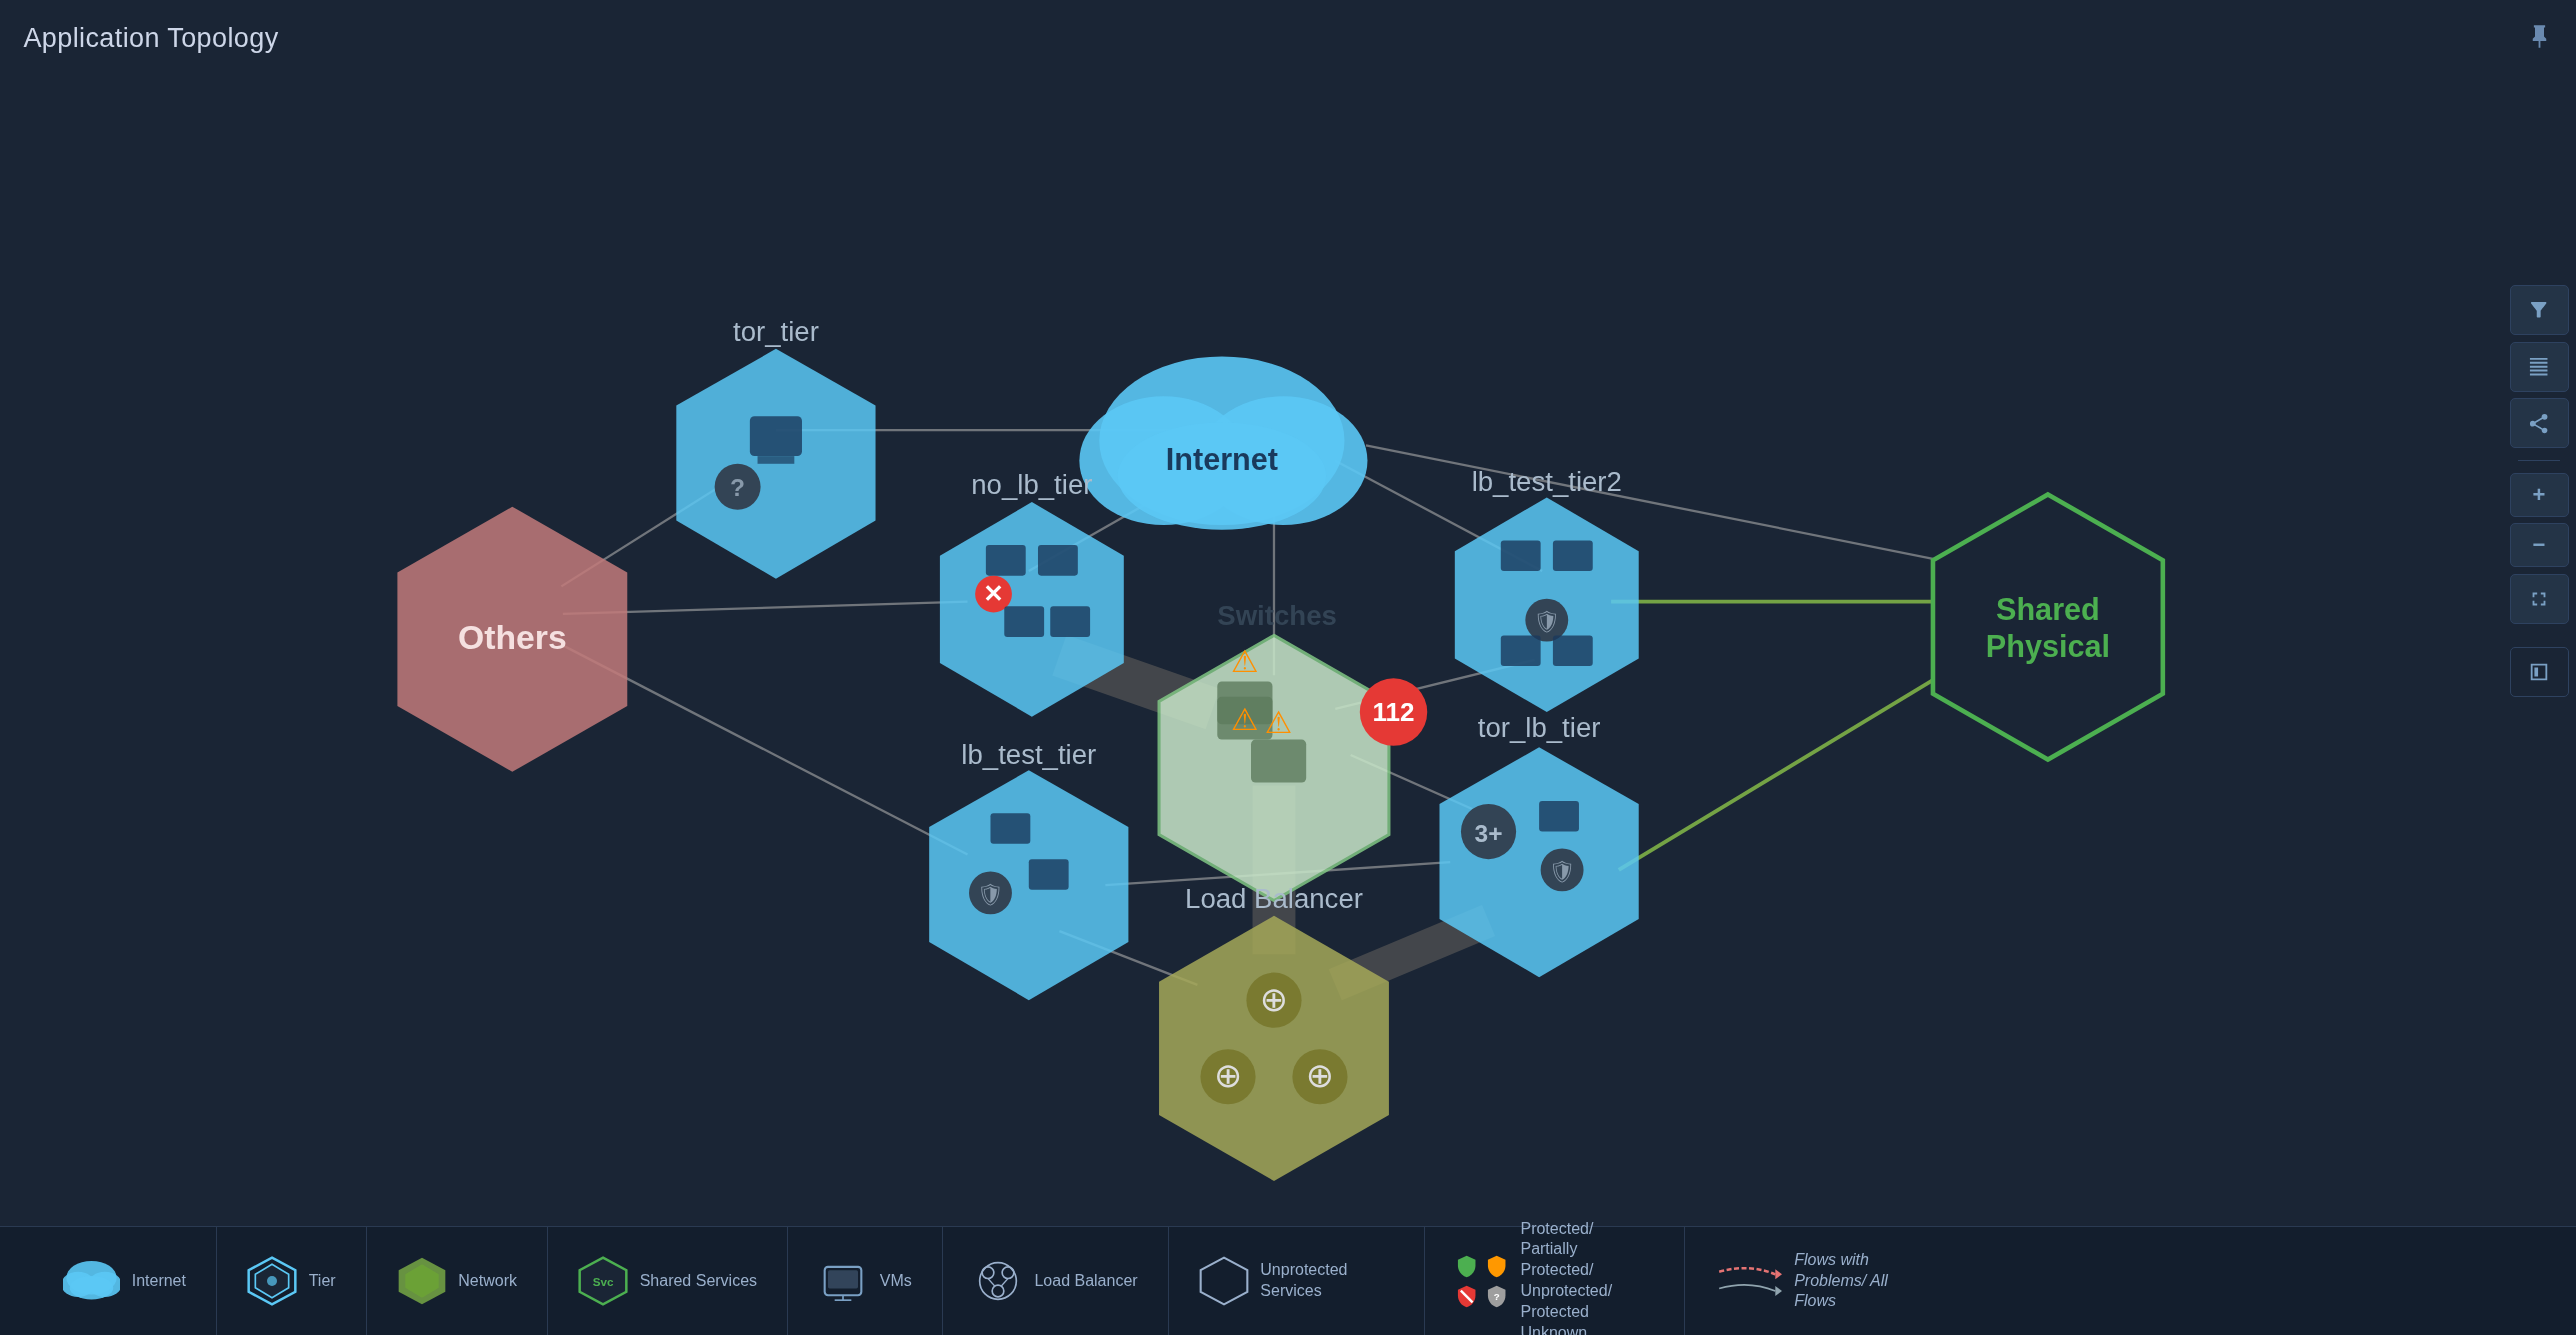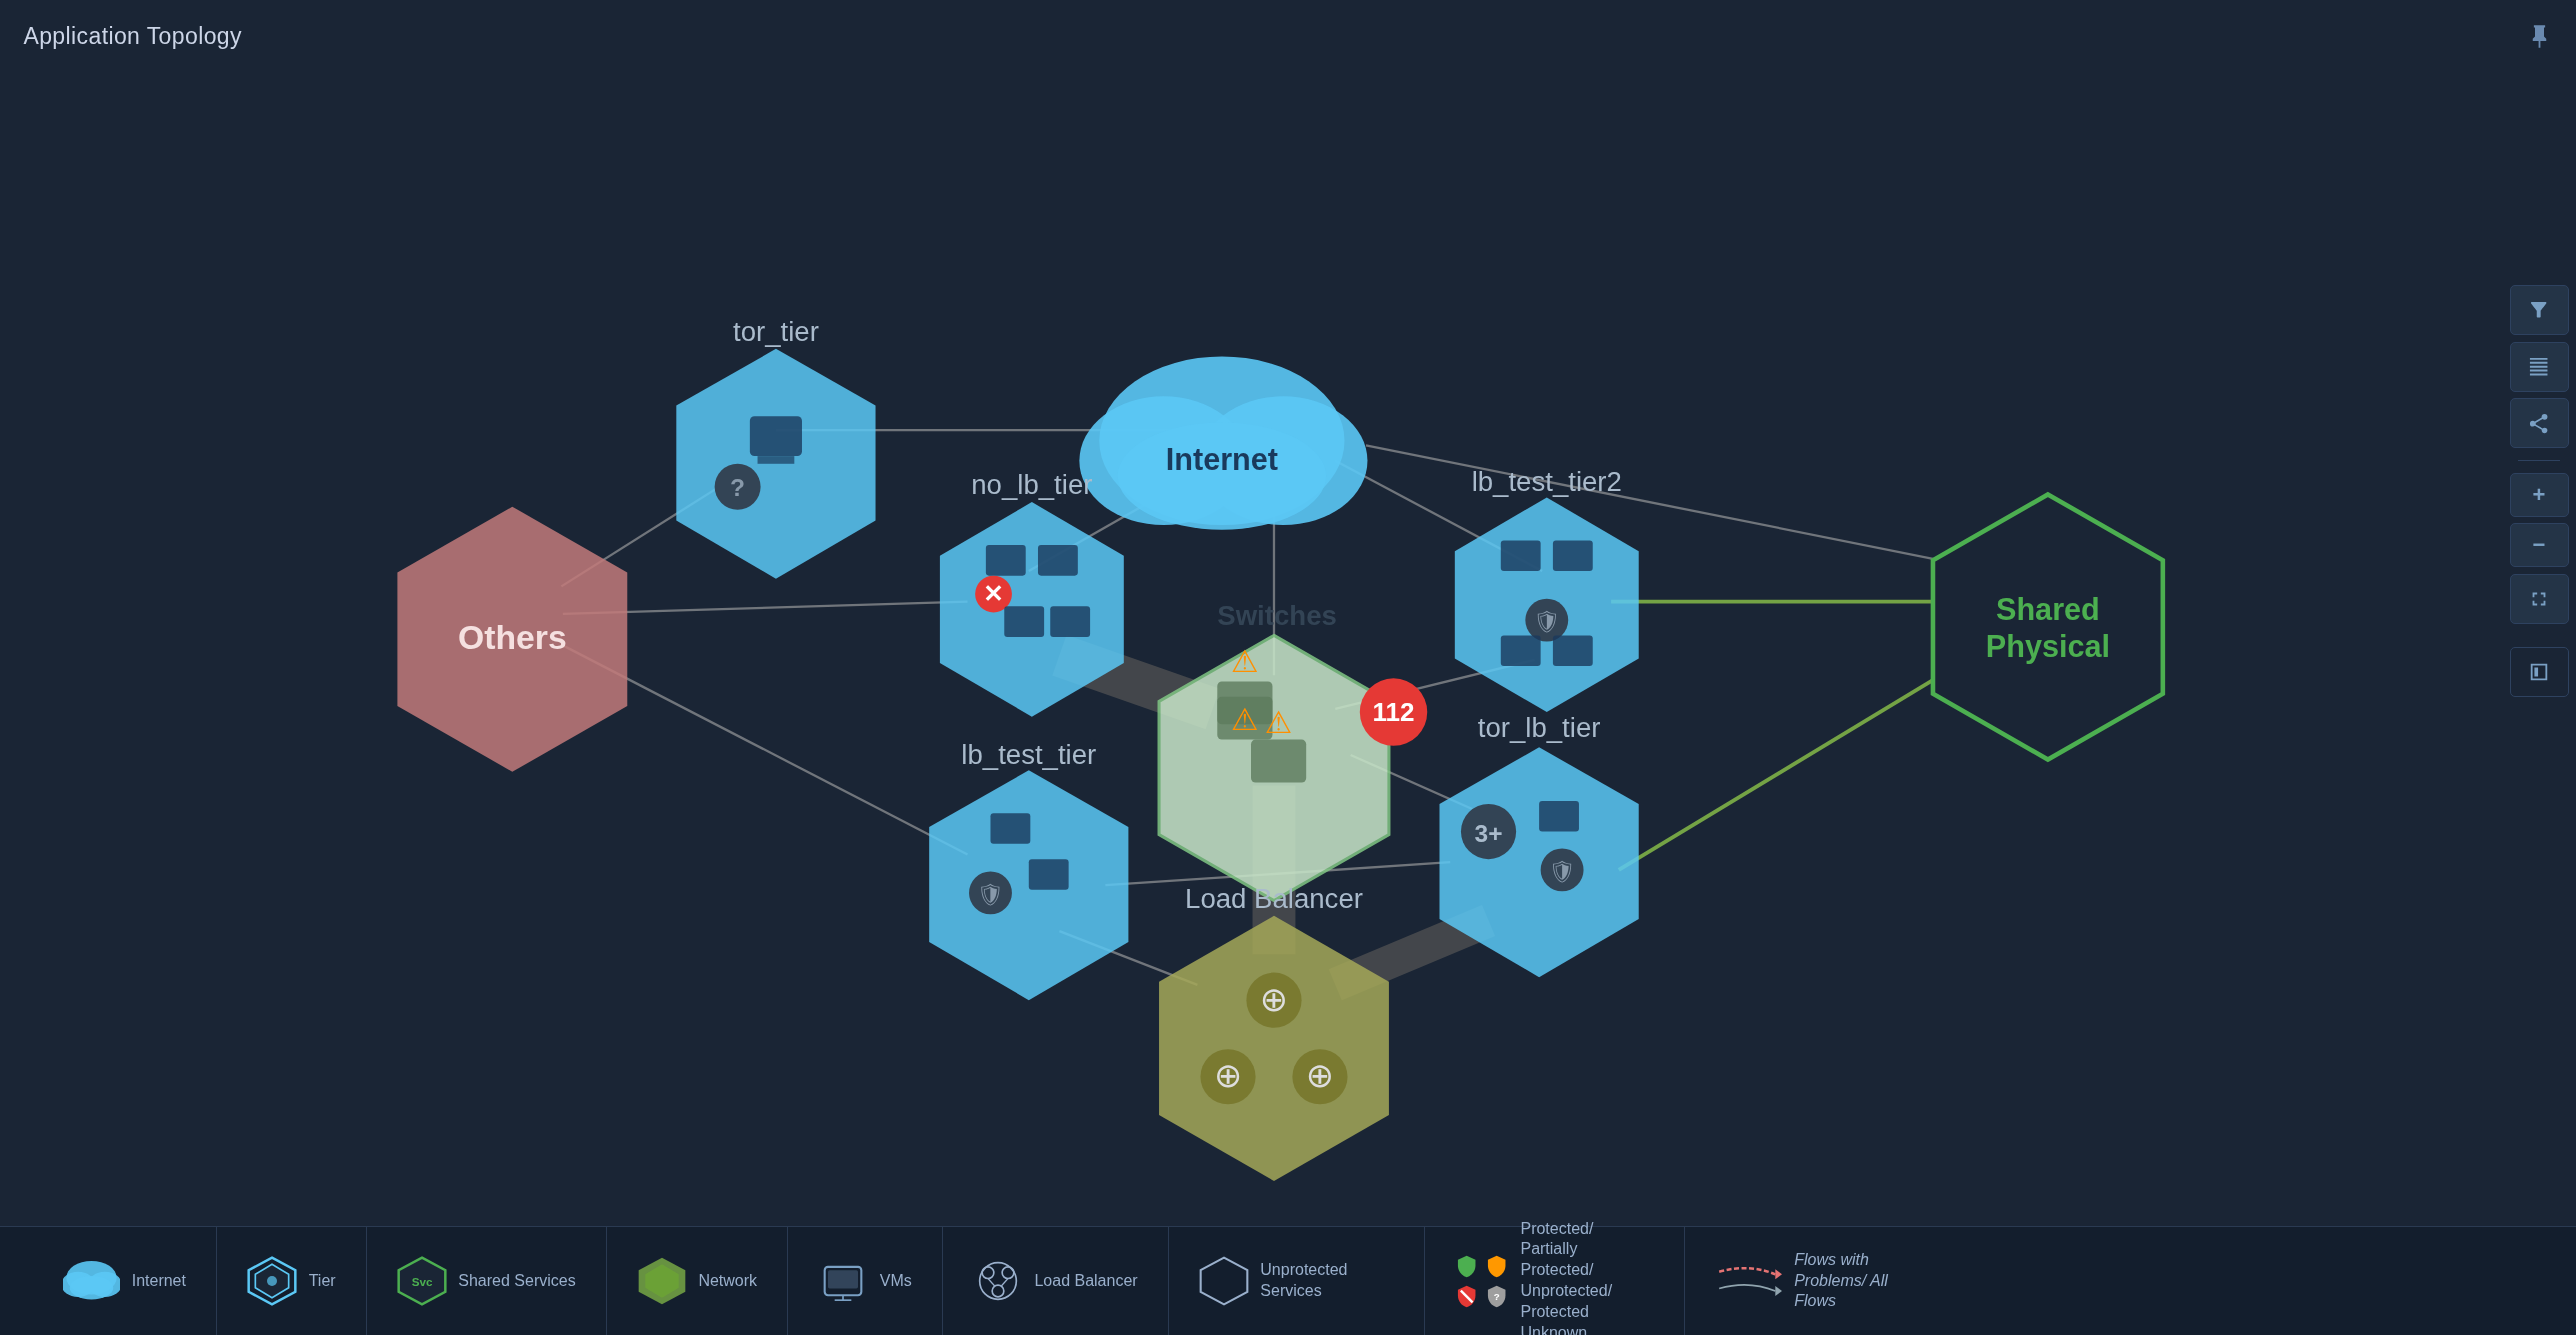--- a/index.html
+++ b/index.html
@@ -11,21 +11,21 @@
       height: 1335px;
       overflow: hidden;
       position: relative;
     }
 
     
     .app-title {
       position: absolute;
       top: 23.4px;
       left: 23.4px;
-      font-size: 23px;
+      font-size: 27px;
       font-weight: 500;
       color: #cdd6e8;
       letter-spacing: 0.4px;
     }
 
     .pin-icon {
       position: absolute;
       top: 23.4px;
       right: 23.4px;
       color: #6a8ab0;
@@ -349,32 +349,32 @@
     <svg width="50" height="50" viewBox="0 0 60 60">
       <polygon points="30,2 58,17 58,43 30,58 2,43 2,17" fill="none" stroke="#5bc8f5" stroke-width="3"></polygon>
       <polygon points="30,10 50,22 50,38 30,50 10,38 10,22" fill="#1a2535" stroke="#5bc8f5" stroke-width="2"></polygon>
       <circle cx="30" cy="30" r="6" fill="#5bc8f5" opacity="0.7"></circle>
     </svg>
     <span class="legend-text">Tier</span>
   </div>
 
   <div class="legend-item">
     <svg width="50" height="50" viewBox="0 0 60 60">
+      <polygon points="30,2 58,17 58,43 30,58 2,43 2,17" fill="#8bc34a" opacity="0.7"></polygon>
+      <polygon points="30,10 50,22 50,38 30,50 10,38 10,22" fill="#6ea832" opacity="0.7"></polygon>
+    </svg>
+    <span class="legend-text">Network</span>
+  </div>
+
+  <div class="legend-item">
+    <svg width="50" height="50" viewBox="0 0 60 60">
       <polygon points="30,2 58,17 58,43 30,58 2,43 2,17" fill="#1a2535" stroke="#4caf50" stroke-width="3"></polygon>
       <text x="30" y="36" text-anchor="middle" fill="#4caf50" font-size="14" font-weight="bold">Svc</text>
     </svg>
     <span class="legend-text">Shared Services</span>
-  </div>
-
-  <div class="legend-item">
-    <svg width="50" height="50" viewBox="0 0 60 60">
-      <polygon points="30,2 58,17 58,43 30,58 2,43 2,17" fill="#8bc34a" opacity="0.7"></polygon>
-      <polygon points="30,10 50,22 50,38 30,50 10,38 10,22" fill="#6ea832" opacity="0.7"></polygon>
-    </svg>
-    <span class="legend-text">Network</span>
   </div>
 
 
   <div class="legend-item">
     <svg width="50" height="42" viewBox="0 0 60 50">
       <rect x="8" y="8" width="44" height="34" rx="4" fill="none" stroke="#7aa0c4" stroke-width="2.5"></rect>
       <rect x="12" y="12" width="36" height="22" rx="2" fill="#7aa0c4" opacity="0.3"></rect>
       <line x1="30" y1="42" x2="30" y2="48" stroke="#7aa0c4" stroke-width="2"></line>
       <line x1="20" y1="48" x2="40" y2="48" stroke="#7aa0c4" stroke-width="2"></line>
     </svg>

